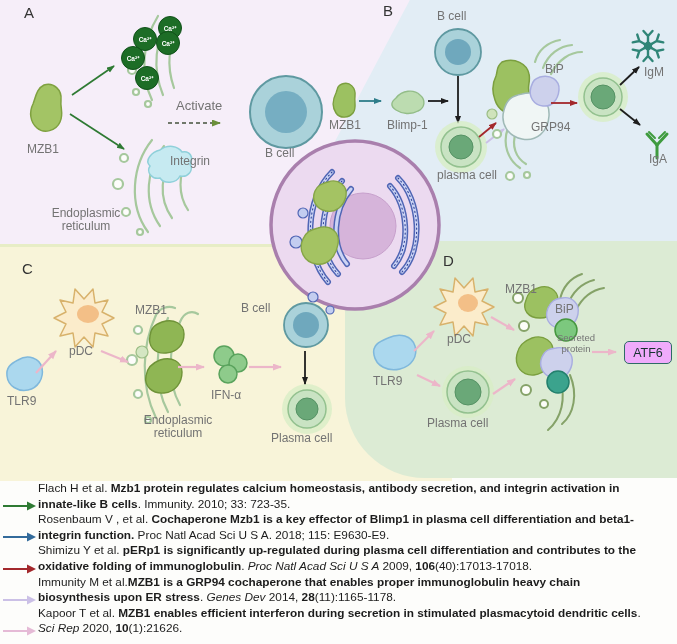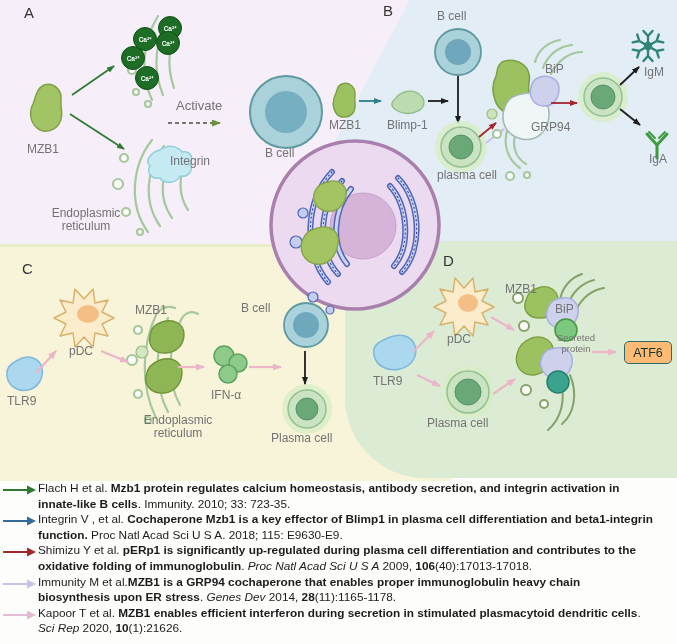--- a/index.html
+++ b/index.html
@@ -13,24 +13,24 @@
   #bg-d{left:345px;top:241px;width:332px;height:237px;background:#dcebd4;
         border-top-left-radius:60px;border-bottom-left-radius:80px;}
   #diagram-svg{position:absolute;left:0;top:0;z-index:2;}
   .lbl{position:absolute;z-index:3;font-size:12px;color:#737373;line-height:1.12;white-space:pre-line;}
   .letter{font-size:15px;color:#333;}
   .ctr{text-align:center;}
   .ca-ion{position:absolute;z-index:3;width:24px;height:24px;border-radius:50%;
           background:#1d6d26;border:1.5px solid #11511a;box-sizing:border-box;
           color:#fff;font-size:6.5px;font-weight:bold;display:flex;align-items:center;justify-content:center;}
   #atf6-box{position:absolute;z-index:3;left:624px;top:341px;width:46px;height:21px;
-            background:#fdba74;border:1.5px solid #2f6b66;border-radius:5px;
+            background:#f0abfc;border:1.5px solid #2f6b66;border-radius:5px;
             display:flex;align-items:center;justify-content:center;font-size:12.5px;color:#15322f;}
   #refs{position:absolute;left:0;top:479px;width:677px;z-index:4;padding:2px 0 0 2px;box-sizing:border-box;}
-  .ref-row{display:flex;align-items:flex-start;}
+  .ref-row{display:flex;align-items:flex-end;}
   .ref-arrow{flex:0 0 36px;margin-top:3px;}
   .ref-text{width:616px;font-size:11.8px;line-height:15.6px;color:#1c1c1c;}
 </style>
 </head>
 <body>
 
 <div id="fig">
 
   <div id="bg-a" class="bg"></div>
   <div id="bg-c" class="bg"></div>
@@ -317,21 +317,21 @@
           <line x1="1" y1="6" x2="25" y2="6" stroke="#2e7a33" stroke-width="2"></line>
           <path d="M25,1.5 L34,6 L25,10.5 Z" fill="#2e7a33"></path>
         </svg>
         <div class="ref-text"><span>Flach H et al. </span><span style="font-weight: 700;">Mzb1 protein regulates calcium homeostasis, antibody secretion, and integrin activation in innate-like B cells</span><span>. Immunity. 2010; 33: 723-35.</span></div>
       </div>
       <div class="ref-row">
         <svg width="36" height="12" class="ref-arrow">
           <line x1="1" y1="6" x2="25" y2="6" stroke="#336b9b" stroke-width="2"></line>
           <path d="M25,1.5 L34,6 L25,10.5 Z" fill="#336b9b"></path>
         </svg>
-        <div class="ref-text"><span>Integrin V , et al. </span><span style="font-weight: 700;">Cochaperone Mzb1 is a key effector of Blimp1 in plasma cell differentiation and beta1-integrin function.</span><span> Proc Natl Acad Sci U S A. 2018; 115: E9630-E9.</span></div>
+        <div class="ref-text"><span>Rosenbaum V , et al. </span><span style="font-weight: 700;">Cochaperone Mzb1 is a key effector of Blimp1 in plasma cell differentiation and beta1-integrin function.</span><span> Proc Natl Acad Sci U S A. 2018; 115: E9630-E9.</span></div>
       </div>
       <div class="ref-row">
         <svg width="36" height="12" class="ref-arrow">
           <line x1="1" y1="6" x2="25" y2="6" stroke="#a3282c" stroke-width="2"></line>
           <path d="M25,1.5 L34,6 L25,10.5 Z" fill="#a3282c"></path>
         </svg>
         <div class="ref-text"><span>Shimizu Y et al. </span><span style="font-weight: 700;">pERp1 is significantly up-regulated during plasma cell differentiation and contributes to the oxidative folding of immunoglobulin</span><span>. </span><span style="font-style: italic;">Proc Natl Acad Sci U S A</span><span> 2009, </span><span style="font-weight: 700;">106</span><span>(40):17013-17018.</span></div>
       </div>
       <div class="ref-row">
         <svg width="36" height="12" class="ref-arrow">

